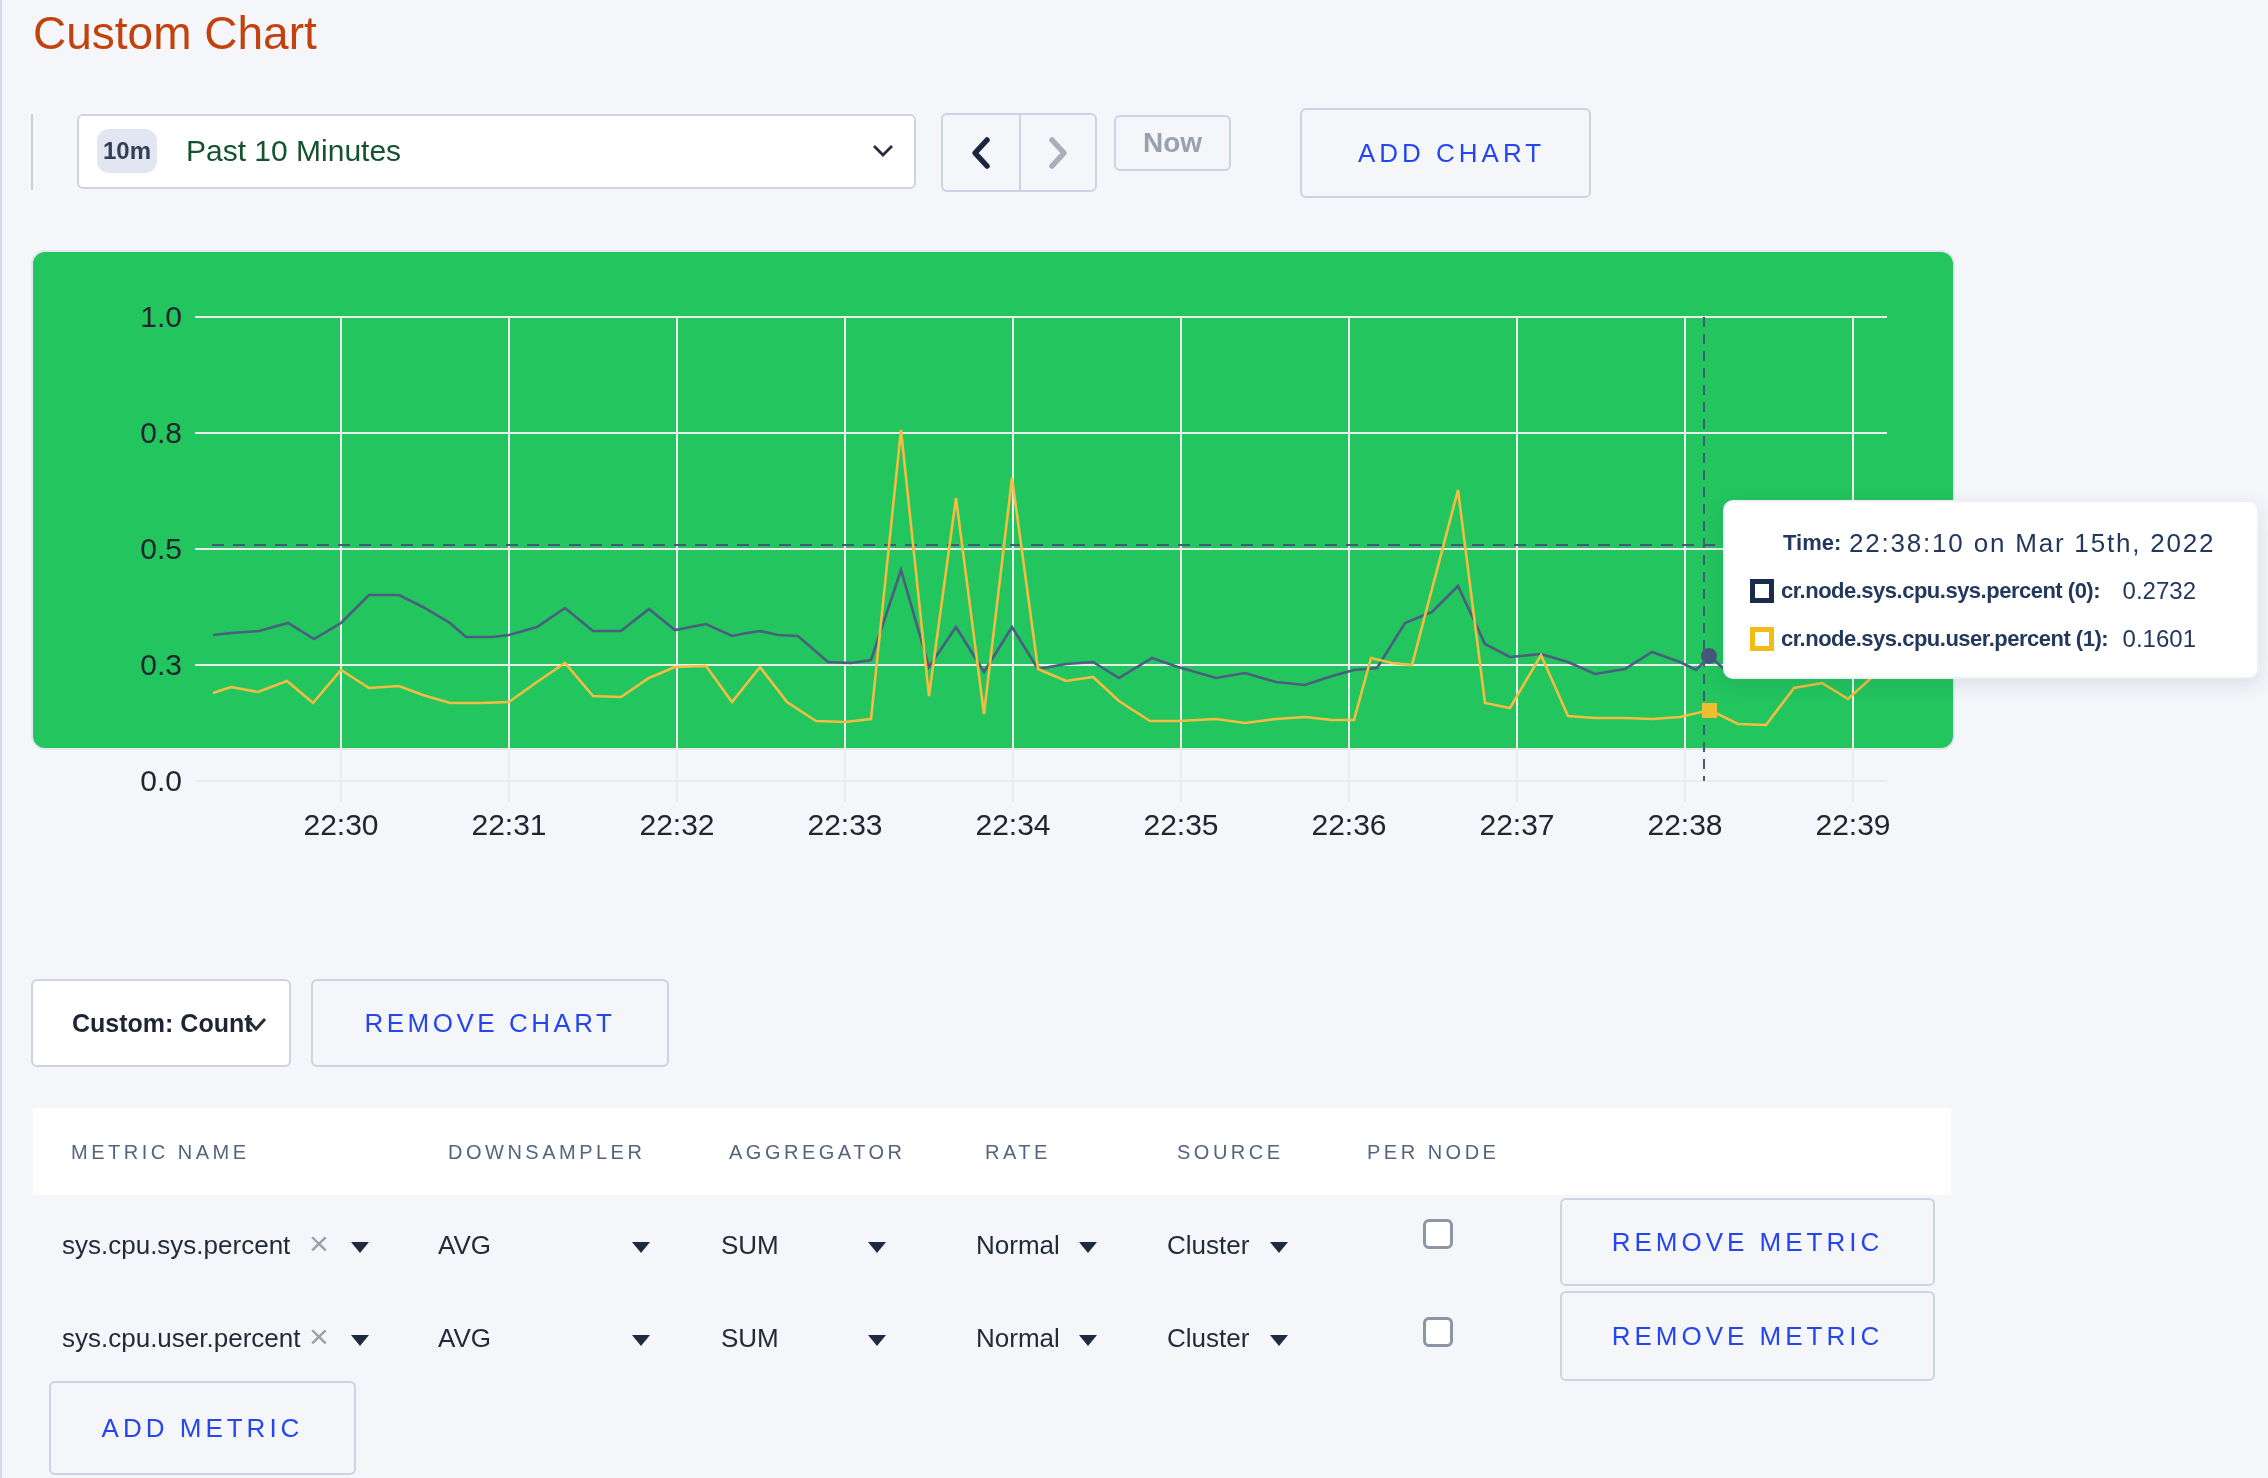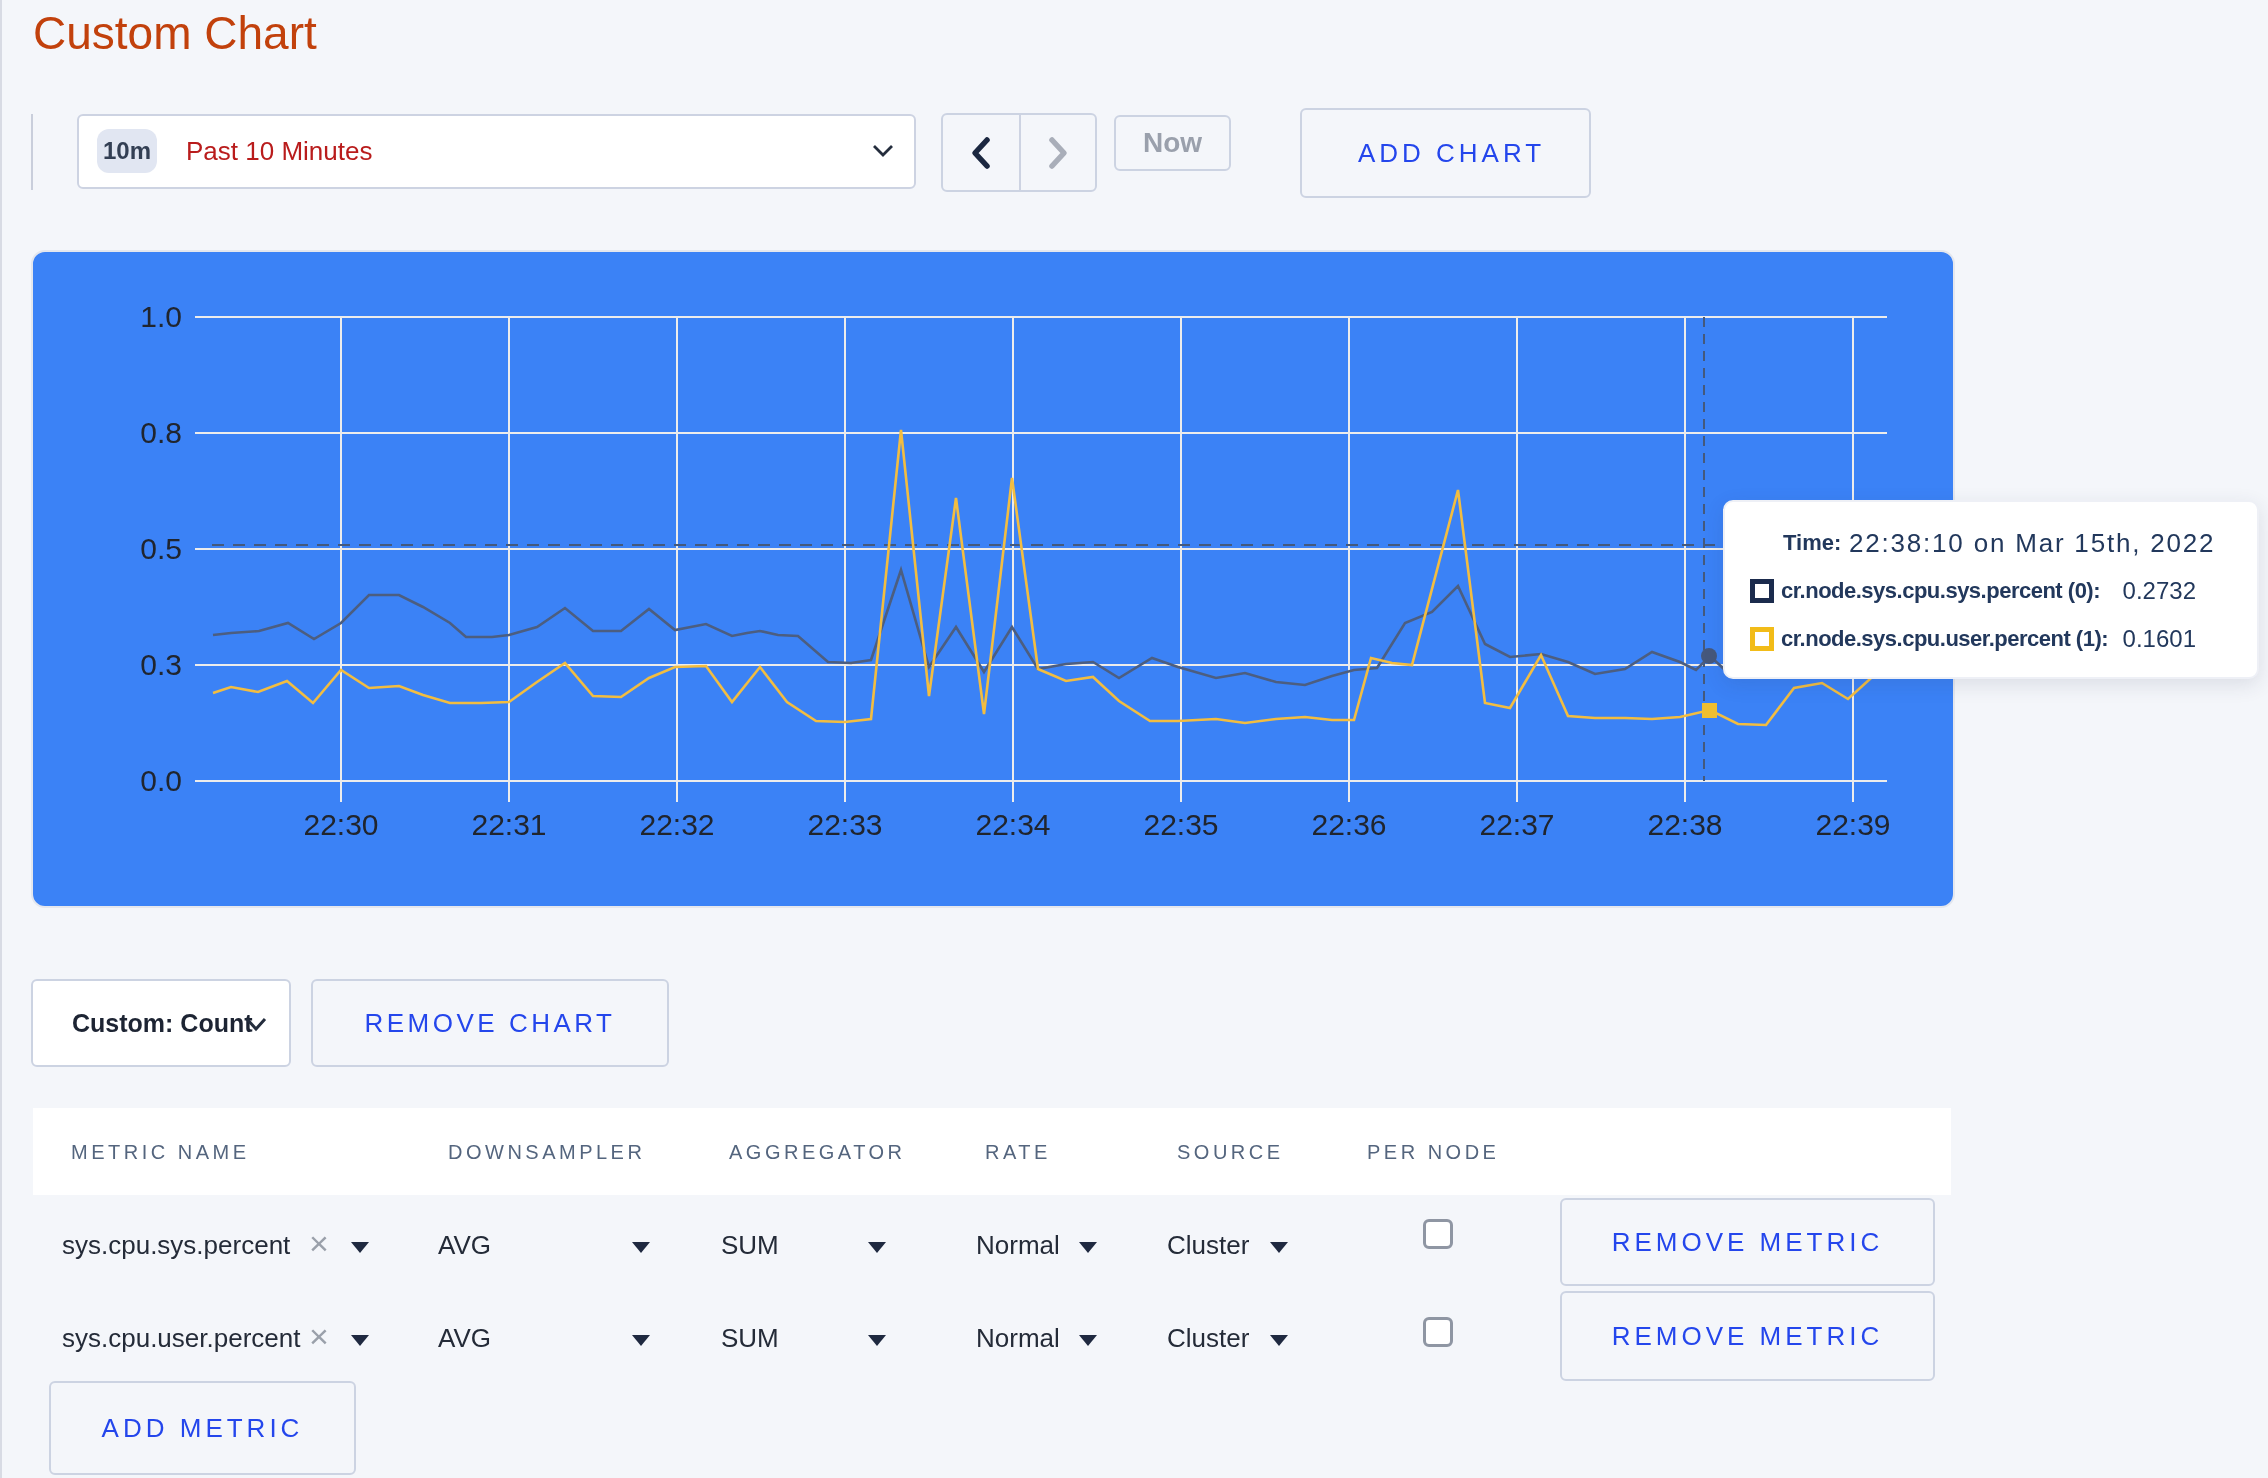--- a/index.html
+++ b/index.html
@@ -13,37 +13,37 @@
 .cb { position:absolute; width:30px; height:30px; border:3px solid #8f96a3; border-radius:6px; background:#fff; }
 .tt { color:#22385c; }
 </style></head>
 <body>
 <div class="abs" style="left:0;top:0;width:2px;height:1478px;background:#d8dbe4;"></div>
 <div class="abs" style="left:33px;top:6px;font-size:46px;color:#c2410c;">Custom Chart</div>
 
 <div class="abs" style="left:31px;top:114px;width:2px;height:76px;background:#c9cedb;"></div>
 <div class="abs" style="left:77px;top:114px;width:839px;height:75px;background:#fff;border:2px solid #cdd3e2;border-radius:6px;"></div>
 <div class="abs" style="left:97px;top:129px;width:60px;height:44px;background:#e1e6f2;border-radius:12px;display:flex;align-items:center;justify-content:center;font-size:24px;font-weight:bold;color:#333f54;">10m</div>
-<div class="abs" style="left:186px;top:151px;font-size:26px;color:#b91c1c;transform:translateY(-50%);">Past 10 Minutes</div>
+<div class="abs" style="left:186px;top:151px;font-size:30px;color:#14532d;transform:translateY(-50%);">Past 10 Minutes</div>
 <svg class="abs" style="left:866px;top:138px;" width="34" height="26" viewBox="0 0 34 26">
     <polyline points="8,8 17,17 26,8" fill="none" stroke="#242d3d" stroke-width="2.8"></polyline>
   </svg>
 
 <div class="btn" style="left:941px;top:113px;width:156px;height:79px;"></div>
 <div class="abs" style="left:1019px;top:115px;width:2px;height:75px;background:#cdd3e2;"></div>
 <svg class="abs" style="left:962px;top:133px;" width="40" height="40" viewBox="0 0 40 40">
     <polyline points="25,7 13,20 25,33" fill="none" stroke="#1b2740" stroke-width="5.5" stroke-linecap="round" stroke-linejoin="round"></polyline>
   </svg>
 <svg class="abs" style="left:1037px;top:133px;" width="40" height="40" viewBox="0 0 40 40">
     <polyline points="15,7 27,20 15,33" fill="none" stroke="#a9aeb9" stroke-width="5.5" stroke-linecap="round" stroke-linejoin="round"></polyline>
   </svg>
 <div class="btn" style="left:1114px;top:115px;width:117px;height:56px;font-size:28px;color:#9aa0ac;font-weight:bold;">Now</div>
 <div class="btn blue" style="left:1300px;top:108px;width:291px;height:90px;padding-left:12px;">ADD CHART</div>
 
-<div class="abs" style="left:31px;top:250px;width:1924px;height:658px;background:#3b82f6;border:2px solid #e4e7ee;border-radius:14px;">
+<div class="abs" style="left:31px;top:250px;width:1924px;height:500px;background:#22c55e;border:2px solid #e4e7ee;border-radius:14px;">
 <svg width="1924" height="658" viewBox="0 0 1924 658" style="position:absolute;left:0;top:0;" font-family="Liberation Sans, sans-serif">
 <line x1="162" y1="65" x2="1854" y2="65" stroke="#ececec" stroke-width="2"></line>
       <line x1="162" y1="181" x2="1854" y2="181" stroke="#ececec" stroke-width="2"></line>
       <line x1="162" y1="297" x2="1854" y2="297" stroke="#ececec" stroke-width="2"></line>
       <line x1="162" y1="413" x2="1854" y2="413" stroke="#ececec" stroke-width="2"></line>
       <line x1="162" y1="529" x2="1854" y2="529" stroke="#ececec" stroke-width="2"></line>
       <line x1="308" y1="65" x2="308" y2="550" stroke="#ececec" stroke-width="2"></line>
       <line x1="476" y1="65" x2="476" y2="550" stroke="#ececec" stroke-width="2"></line>
       <line x1="644" y1="65" x2="644" y2="550" stroke="#ececec" stroke-width="2"></line>
       <line x1="812" y1="65" x2="812" y2="550" stroke="#ececec" stroke-width="2"></line>

